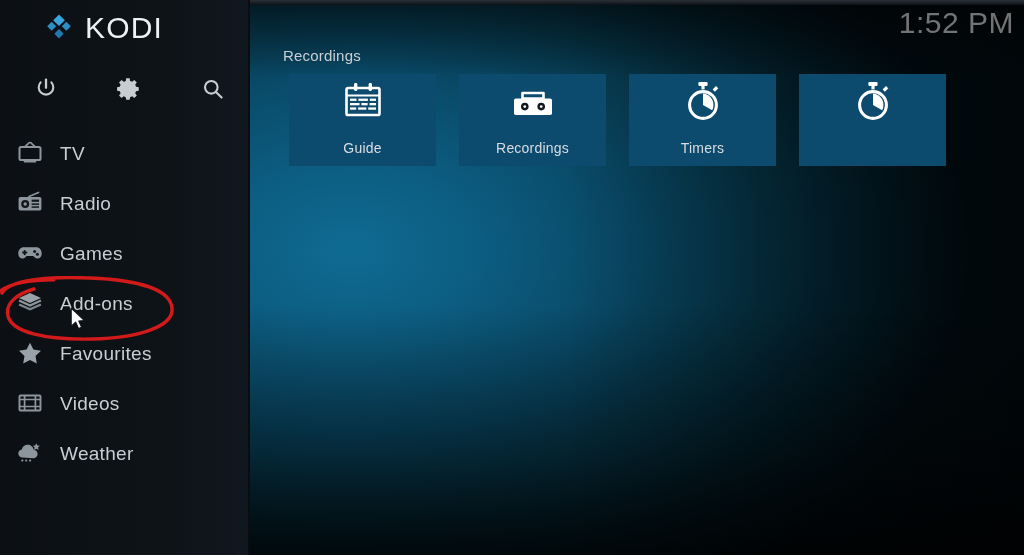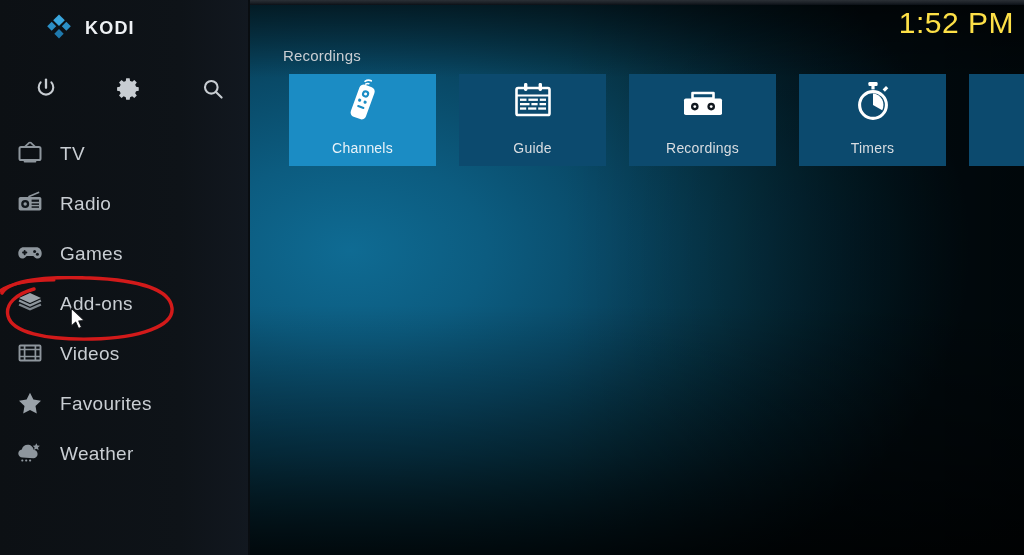--- a/index.html
+++ b/index.html
@@ -46,21 +46,21 @@
     content:""; position:absolute; top:0; right:0; width:2px; height:100%;
     background:rgba(0,0,0,0.45);
   }
 
   .brand {
     position:absolute; top:13px; left:44px;
     display:flex; align-items:center; gap:11px;
   }
   .brand-logo { width:30px; height:30px; display:block; }
   .brand-text {
-    font-size:18px; letter-spacing:1.2px; color:#eef1f4; font-weight:700;
+    font-size:30px; letter-spacing:1.2px; color:#eef1f4; font-weight:400;
     line-height:30px;
     text-align:center;
   }
 
   .quick-row {
     position:absolute; top:72px; left:0; width:250px; height:34px;
   }
   .quick-btn {
     position:absolute; top:0; width:34px; height:34px;
     display:flex; align-items:center; justify-content:center;
@@ -84,21 +84,21 @@
   .menu-icon svg { display:block; }
   .menu-label {
     font-size:19px; color:#c9ced3; letter-spacing:0.3px; line-height:1;
   }
 
   
   #content { position:absolute; top:0; left:250px; width:774px; height:555px; }
 
   .clock {
     position:absolute; top:8px; right:10px;
-    font-size:30px; color:#fde047; letter-spacing:0.5px; line-height:1;text-align:right;
+    font-size:30px; color:#737373; letter-spacing:0.5px; line-height:1;text-align:right;
   }
 
   .section-title {
     position:absolute; top:47px; left:33px;
     font-size:15px; color:#c9ced3; letter-spacing:0.2px;
   }
 
   .tiles { position:absolute; top:74px; left:39px; display:flex; }
   .tile {
     position:relative;
@@ -229,35 +229,35 @@
             <polygon points="14,19 24.4,14.4 25.4,16.4 14,21.6 2.6,16.4 3.6,14.4" fill="#7d858c"></polygon>
           </svg>
         </span>
         <span class="menu-label">Add-ons</span>
       </div>
 
 
       <div class="menu-item">
         <span class="menu-icon">
           <svg width="28" height="28" viewBox="0 0 28 28">
+            <polygon fill="#9aa2a9" points="14,3.8 17.4,10.6 25,11.7 19.5,17 20.8,24.5 14,21 7.2,24.5 8.5,17 3,11.7 10.6,10.6"></polygon>
+          </svg>
+        </span>
+        <span class="menu-label">Favourites</span>
+      </div>
+
+      <div class="menu-item">
+        <span class="menu-icon">
+          <svg width="28" height="28" viewBox="0 0 28 28">
             <rect x="3.5" y="6.5" width="21" height="15" rx="1" stroke="#8e969d" stroke-width="1.9" fill="none"></rect>
             <path d="M8.6 6.7 v14.6 M19.4 6.7 v14.6" stroke="#8e969d" stroke-width="1.7"></path>
             <path d="M3.7 10.4 h20.6 M3.7 17.6 h20.6" stroke="#8e969d" stroke-width="1.5"></path>
           </svg>
         </span>
         <span class="menu-label">Videos</span>
-      </div>
-
-      <div class="menu-item">
-        <span class="menu-icon">
-          <svg width="28" height="28" viewBox="0 0 28 28">
-            <polygon fill="#9aa2a9" points="14,3.8 17.4,10.6 25,11.7 19.5,17 20.8,24.5 14,21 7.2,24.5 8.5,17 3,11.7 10.6,10.6"></polygon>
-          </svg>
-        </span>
-        <span class="menu-label">Favourites</span>
       </div>
 
       <div class="menu-item">
         <span class="menu-icon">
           <svg width="30" height="28" viewBox="0 0 30 28">
             <g fill="#8e969d">
               <path d="M21.3 4.2 l1.1 2.3 2.5.3 -1.9 1.7 .6 2.5 -2.3-1.3 -2.3 1.3 .6-2.5 -1.9-1.7 2.5-.3z"></path>
               <path d="M7.4 18.4c-2.3 0-4.1-1.8-4.1-4 0-2 1.5-3.7 3.5-4 .6-2.7 3-4.6 5.9-4.6 3 0 5.5 2.1 6 5 2.2.2 3.9 2 3.9 4.2 0 2.4-2 4.3-4.4 4.3z"></path>
               <rect x="6.2" y="20.6" width="2.2" height="1.9" rx="0.9"></rect>
               <rect x="10.1" y="20.6" width="2.2" height="1.9" rx="0.9"></rect>
@@ -288,37 +288,20 @@
   </div>
 
   <div id="content">
 
     <div class="clock">1:52 PM</div>
 
     <div class="section-title">Recordings</div>
 
     <div class="tiles">
 
-      <div class="tile selected">
-        <span class="tile-icon">
-          <svg width="44" height="50" viewBox="0 0 44 50">
-            <g transform="rotate(20 22 26)">
-              <rect x="14" y="10" width="16" height="34" rx="4.5" fill="#ffffff"></rect>
-              <circle cx="22" cy="18.5" r="3.6" fill="#1b8cc4"></circle>
-              <circle cx="22" cy="18.5" r="1.5" fill="#ffffff"></circle>
-              <circle cx="18.6" cy="26.4" r="1.6" fill="#1b8cc4"></circle>
-              <circle cx="24.4" cy="26.4" r="1.6" fill="#1b8cc4"></circle>
-              <rect x="18.2" y="31.4" width="7.6" height="2" rx="1" fill="#1b8cc4"></rect>
-              <path d="M17.2 6.8 a6 6 0 0 1 5.6-2.6" stroke="#ffffff" stroke-width="1.7" fill="none" stroke-linecap="round"></path>
-              <path d="M18.8 9.2 a3 3 0 0 1 2.8-1.4" stroke="#ffffff" stroke-width="1.6" fill="none" stroke-linecap="round"></path>
-            </g>
-          </svg>
-        </span>
-        <span class="tile-label">Channels</span>
-      </div>
 
       <div class="tile">
         <span class="tile-icon">
           <svg width="46" height="46" viewBox="0 0 46 46">
             <rect x="14" y="4" width="3.4" height="8" rx="1.4" fill="#ffffff"></rect>
             <rect x="28.6" y="4" width="3.4" height="8" rx="1.4" fill="#ffffff"></rect>
             <rect x="6.5" y="9" width="33" height="27" rx="1.6" fill="none" stroke="#ffffff" stroke-width="2.6"></rect>
             <path d="M6.5 16.6 h33" stroke="#ffffff" stroke-width="2"></path>
             <g fill="#ffffff">
               <rect x="10" y="19.6" width="6.5" height="2.3"></rect>

